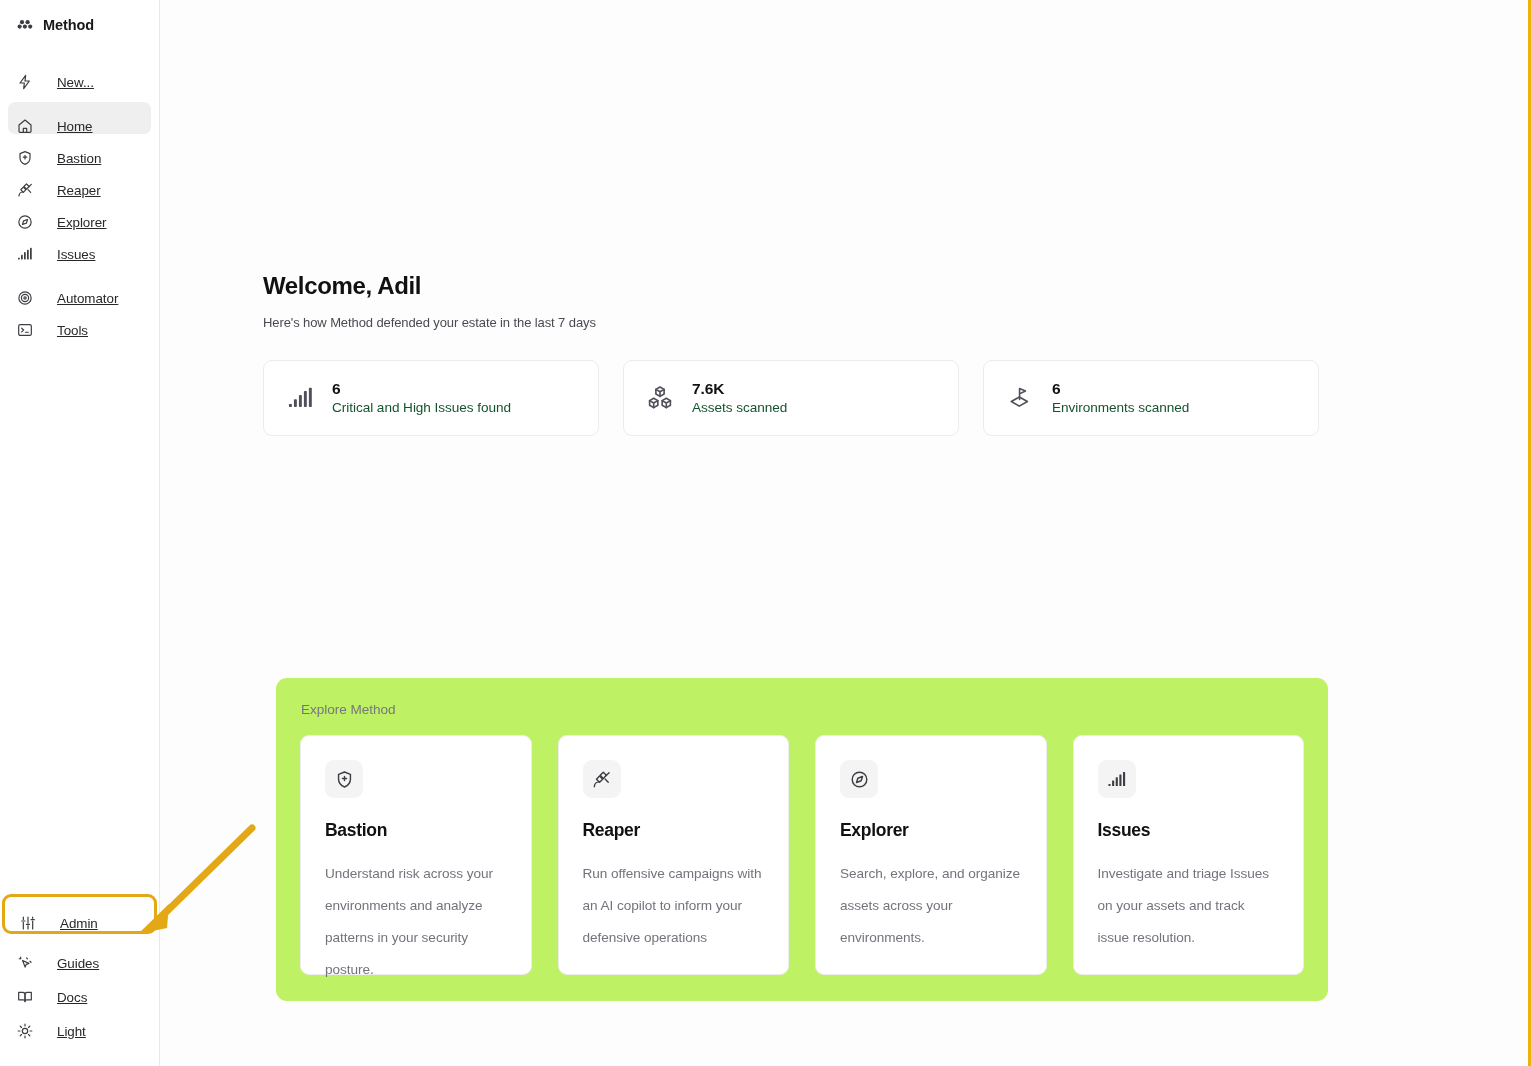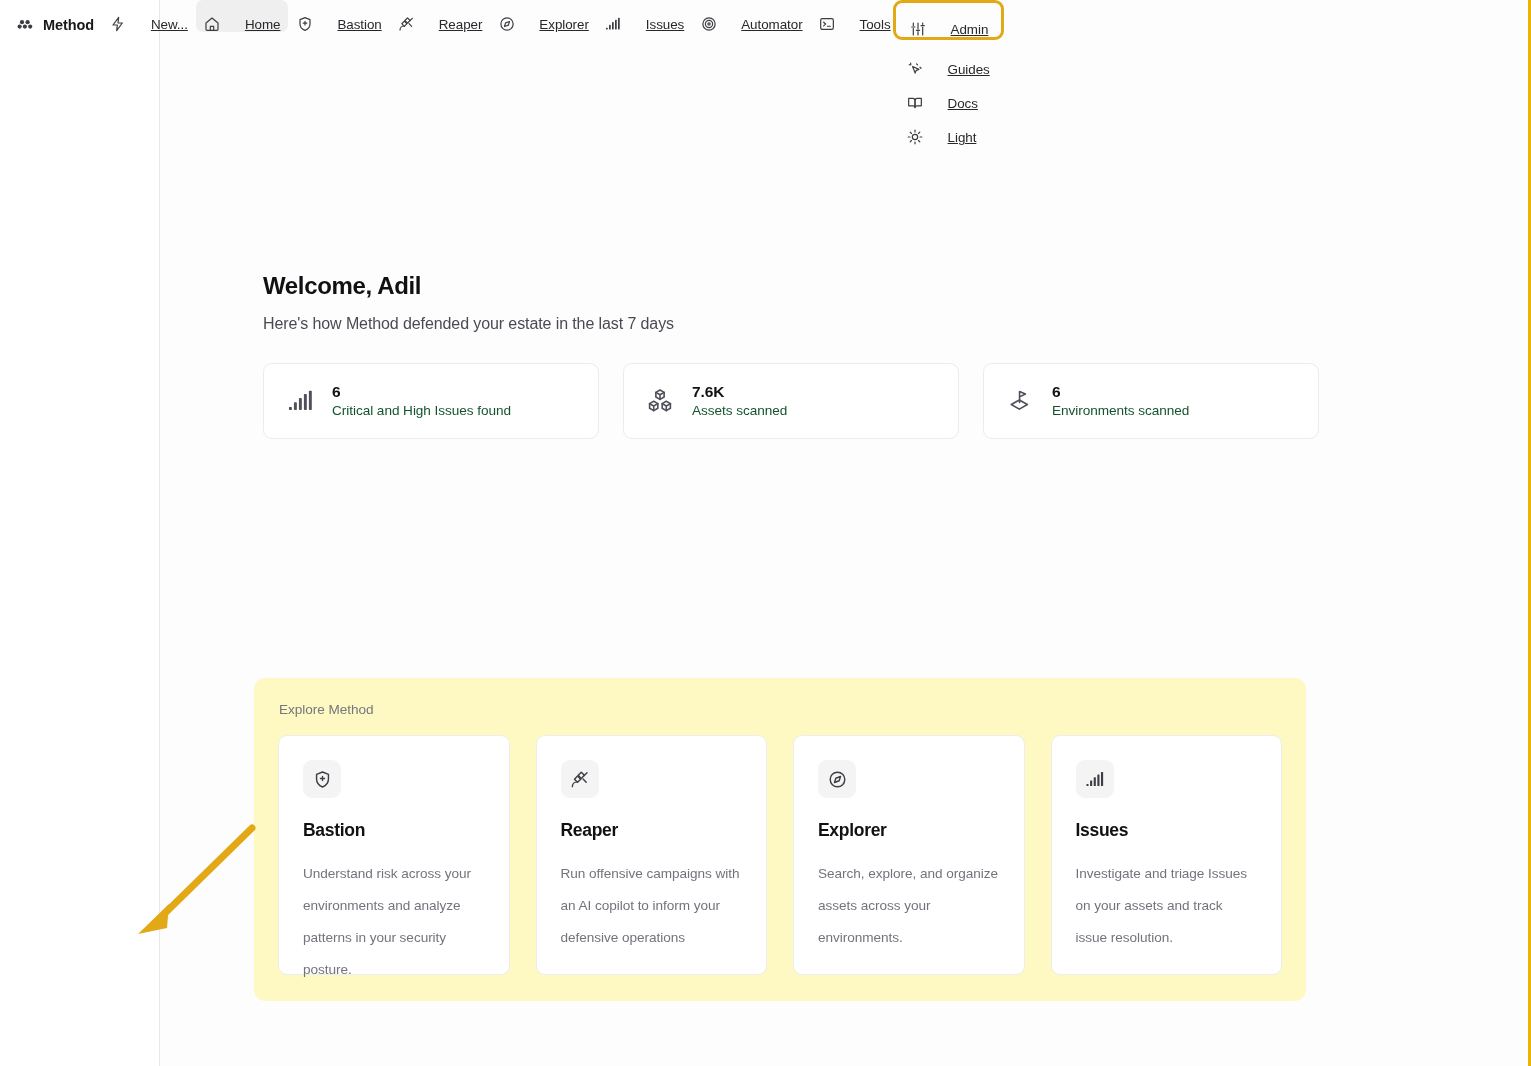--- a/index.html
+++ b/index.html
@@ -23,21 +23,21 @@
 
   
   #sidebar {
     position: relative;
     width: 160px;
     height: 1066px;
     flex: 0 0 160px;
     background: #ffffff;
     border-right: 1px solid #eaeaea;
     display: flex;
-    flex-direction: row;
+    flex-direction: column;
     padding: 0 8px;
     z-index: 3;
   }
 
   .brand {
     display: flex;
     align-items: center;
     gap: 10px;
     height: 46px;
     padding: 0 8px;
@@ -114,21 +114,21 @@
 
   .welcome-title {
     font-size: 24px;
     font-weight: 600;
     color: #111114;
     letter-spacing: -0.35px;
     line-height: 1.2;
   }
   .welcome-sub {
     margin-top: 14px;
-    font-size: 16px;
+    font-size: 13px;
     color: #4a4a52;
     letter-spacing: -0.1px;
   }
 
   
   .stats-row {
     display: flex;
     gap: 24px;
     margin-top: 30px;
   }
@@ -162,24 +162,24 @@
   .stat-lbl {
     font-size: 13.6px;
     color: #14532d;
     letter-spacing: -0.05px;
     line-height: 1.2;
   }
 
   
   .explore-panel {
     position: absolute;
-    left: 94px;
+    left: 116px;
     top: 678px;
     width: 1052px;
-    background: #fef9c3;
+    background: #bef264;
     border-radius: 11px;
     padding: 24px 24px 26px 24px;
   }
   .explore-title {
     font-size: 13.6px;
     color: #76767f;
     letter-spacing: -0.05px;
     margin-bottom: 18px;
     margin-left: 1px;
   }

